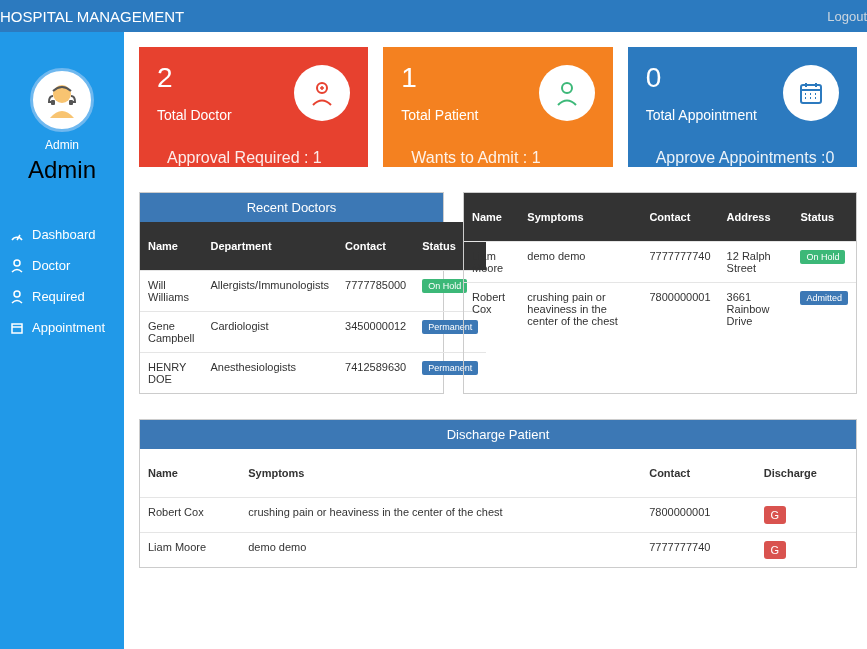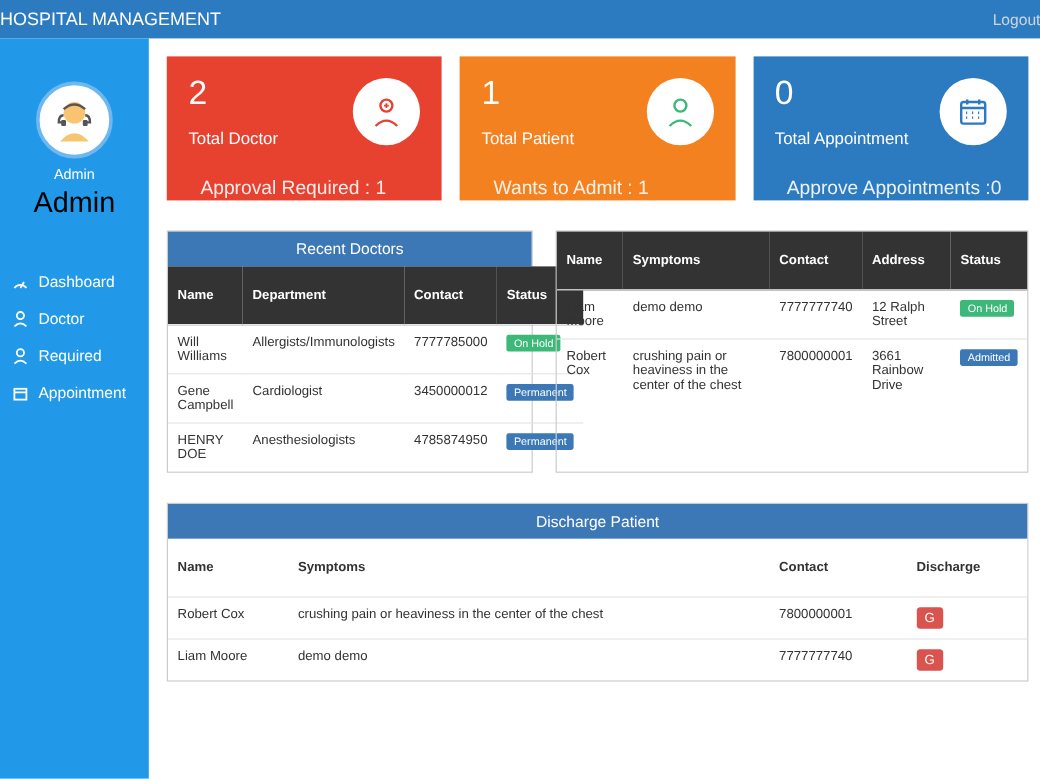--- a/index.html
+++ b/index.html
@@ -153,21 +153,21 @@
               </tr>
               <tr>
                 <td>Gene Campbell</td>
                 <td>Cardiologist</td>
                 <td>3450000012</td>
                 <td><span class="badge badge-blue">Permanent</span></td>
               </tr>
               <tr>
                 <td>HENRY DOE</td>
                 <td>Anesthesiologists</td>
-                <td>4785874950</td>
+                <td>7412589630</td>
                 <td><span class="badge badge-blue">Permanent</span></td>
               </tr>
             </tbody>
         </table>
       </div>
       <div class="panel panel-patients">
         <table>
           <thead>
               <tr>
             <th>Name</th>

